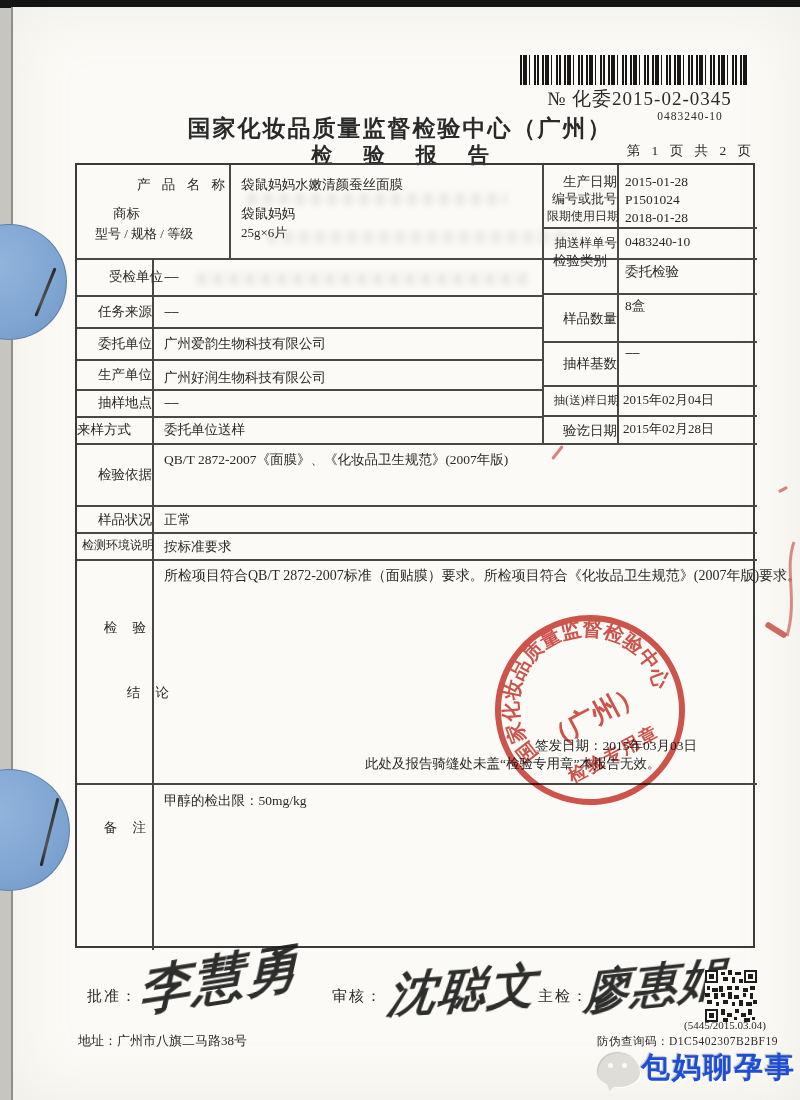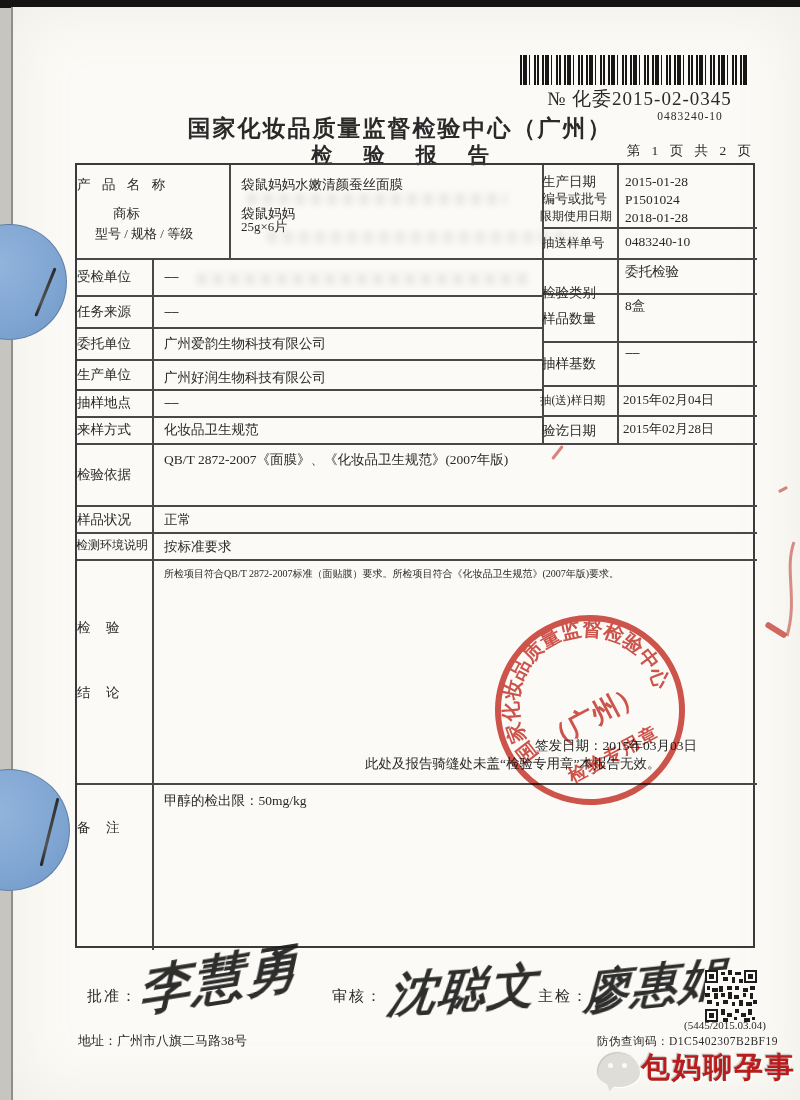--- a/index.html
+++ b/index.html
@@ -22,39 +22,39 @@
   .repno{left:527px;top:88px;width:225px;font-size:19px;letter-spacing:1px;text-align:center;}
   .subno{left:640px;top:110px;width:100px;font-size:11.5px;text-align:center;letter-spacing:1px;}
   .orgtitle{left:100px;top:116px;width:600px;font-size:23px;font-weight:600;letter-spacing:2px;text-align:center;}
   .reptitle{left:100px;top:143px;width:600px;font-size:21px;font-weight:600;letter-spacing:13px;text-align:center;text-indent:13px;}
   .pageinfo{left:595px;top:143px;width:160px;font-size:13.5px;letter-spacing:4px;text-align:right;}
   
   .tbl{position:absolute;left:75px;top:163px;width:680px;height:785px;border:2px solid #3a3a3a;box-sizing:border-box;}
   .vl{position:absolute;width:1.5px;background:#484848;}
   .hl{position:absolute;height:1.5px;background:#484848;}
   .tbl .t{font-size:13.5px;}
-  .lbl{text-align:left;}
+  .lbl{text-align:right;}
   .dash{letter-spacing:-1px;color:#3a3a3a;}
   
   .ghost{position:absolute;filter:blur(3px);opacity:.5;background:
     repeating-linear-gradient(90deg,rgba(150,150,148,.35) 0 10px,transparent 10px 16px);}
   
   .stamp{position:absolute;left:488px;top:608px;width:204px;height:204px;opacity:.85;mix-blend-mode:multiply;}
   .redmark{position:absolute;background:#c4453a;opacity:.65;border-radius:2px;}
   .redsvg{position:absolute;}
   
   .siglabel{font-size:15px;letter-spacing:2px;}
   .sig{position:absolute;font-weight:700;color:#1d1d1d;filter:blur(.4px);opacity:.92;
        font-style:italic;letter-spacing:2px;}
   .qr{position:absolute;left:703px;top:970px;width:56px;height:52px;}
   .qrnote{left:652px;top:1019px;width:114px;font-size:11px;text-align:right;letter-spacing:0;}
   .addr{left:78px;top:1034px;font-size:13px;}
   .seccode{left:597px;top:1035px;font-size:11.5px;letter-spacing:.5px;}
   
-  .wm-text{left:641px;top:1051px;font-size:29px;font-weight:700;color:#b91c1c;
+  .wm-text{left:641px;top:1051px;font-size:29px;font-weight:700;color:#1d4ed8;
     text-shadow:-1px -1px 1px #bdbcb7,1.5px 1.5px 1px #ffffff;letter-spacing:2px;
     font-family:"Liberation Sans","DejaVu Sans",sans-serif;}
   .wm-icon{position:absolute;left:598px;top:1053px;width:42px;height:34px;background:#deddd8;
     border-radius:48% 52% 50% 50%/58% 58% 42% 42%;
     box-shadow:1px 1px 1px #fff,-1px -1px 1px #c4c3be;}
   .wm-icon::before{content:"";position:absolute;left:10px;top:10px;width:5px;height:5px;border-radius:50%;background:#fbfaf6;}
   .wm-icon::after{content:"";position:absolute;left:24px;top:10px;width:5px;height:5px;border-radius:50%;background:#fbfaf6;}
   .wm-tail{position:absolute;left:604px;top:1082px;width:0;height:0;
     border-left:7px solid transparent;border-right:4px solid transparent;border-top:9px solid #deddd8;transform:rotate(18deg);}
   
@@ -101,21 +101,21 @@
 
   <div class="ghost" style="left:170px;top:28px;width:260px;height:12px"></div>
   <div class="ghost" style="left:190px;top:66px;width:310px;height:12px"></div>
   <div class="ghost" style="left:120px;top:108px;width:330px;height:12px"></div>
 
   <div class="t lbl" style="left:0;top:12px;width:152px;letter-spacing:4px">产  品  名  称</div>
   <div class="t" style="left:36px;top:41px">商标</div>
   <div class="t" style="left:18px;top:62px;font-size:13px">型号 / 规格 / 等级</div>
   <div class="t" style="left:164px;top:12px">袋鼠妈妈水嫩清颜蚕丝面膜</div>
   <div class="t" style="left:164px;top:41px">袋鼠妈妈</div>
-  <div class="t" style="left:164px;top:55px;font-size:13px">25g×6片</div>
+  <div class="t" style="left:164px;top:61px;font-size:13px">25g×6片</div>
 
   <div class="t lbl" style="left:465px;top:9px;width:75px">生产日期</div>
   <div class="t" style="left:548px;top:9px">2015-01-28</div>
   <div class="t lbl" style="left:465px;top:27px;width:75px;font-size:13px">编号或批号</div>
   <div class="t" style="left:548px;top:27px">P1501024</div>
   <div class="t lbl" style="left:463px;top:45px;width:79px;font-size:12px">限期使用日期</div>
   <div class="t" style="left:548px;top:45px">2018-01-28</div>
   <div class="t lbl" style="left:465px;top:71px;width:75px;font-size:12.5px">抽送样单号</div>
   <div class="t" style="left:548px;top:69px">0483240-10</div>
 
@@ -123,43 +123,43 @@
   <div class="t dash" style="left:87px;top:104px">----</div>
   <div class="t lbl" style="left:0;top:139px;width:75px">任务来源</div>
   <div class="t dash" style="left:87px;top:139px">----</div>
   <div class="t lbl" style="left:0;top:171px;width:75px">委托单位</div>
   <div class="t" style="left:87px;top:171px">广州爱韵生物科技有限公司</div>
   <div class="t lbl" style="left:0;top:202px;width:75px">生产单位</div>
   <div class="t" style="left:87px;top:205px">广州好润生物科技有限公司</div>
   <div class="t lbl" style="left:0;top:230px;width:75px">抽样地点</div>
   <div class="t dash" style="left:87px;top:230px">----</div>
   <div class="t lbl" style="left:0;top:257px;width:52px">来样方式</div>
-  <div class="t" style="left:87px;top:257px">化妆品卫生规范</div>
-
-  <div class="t lbl" style="left:465px;top:120px;width:65px">检验类别</div>
+  <div class="t" style="left:87px;top:257px">委托单位送样</div>
+
+  <div class="t lbl" style="left:465px;top:88px;width:65px">检验类别</div>
   <div class="t" style="left:548px;top:99px">委托检验</div>
   <div class="t lbl" style="left:465px;top:146px;width:75px">样品数量</div>
   <div class="t" style="left:548px;top:133px">8盒</div>
   <div class="t lbl" style="left:465px;top:191px;width:75px">抽样基数</div>
   <div class="t dash" style="left:548px;top:180px">----</div>
   <div class="t lbl" style="left:463px;top:229px;width:79px;font-size:11.5px">抽(送)样日期</div>
   <div class="t" style="left:546px;top:228px;font-size:13px">2015年02月04日</div>
-  <div class="t lbl" style="left:465px;top:258px;width:53px">验讫日期</div>
+  <div class="t lbl" style="left:465px;top:258px;width:75px">验讫日期</div>
   <div class="t" style="left:546px;top:257px;font-size:13px">2015年02月28日</div>
 
   <div class="t lbl" style="left:0;top:302px;width:75px">检验依据</div>
   <div class="t" style="left:87px;top:287px">QB/T 2872-2007《面膜》、《化妆品卫生规范》(2007年版)</div>
   <div class="t lbl" style="left:0;top:347px;width:75px">样品状况</div>
   <div class="t" style="left:87px;top:347px">正常</div>
   <div class="t lbl" style="left:-1px;top:374px;width:78px;font-size:12px">检测环境说明</div>
   <div class="t" style="left:87px;top:374px">按标准要求</div>
 
   <div class="t lbl" style="left:0;top:455px;width:75px;letter-spacing:6px">检  验</div>
   <div class="t lbl" style="left:0;top:520px;width:98px;letter-spacing:6px">结  论</div>
-  <div class="t" style="left:87px;top:403px;font-size:10px">所检项目符合QB/T 2872-2007标准（面贴膜）要求。所检项目符合《化妆品卫生规范》(2007年版)要求。</div>
+  <div class="t" style="left:87px;top:403px;font-size:14px">所检项目符合QB/T 2872-2007标准（面贴膜）要求。所检项目符合《化妆品卫生规范》(2007年版)要求。</div>
   <div class="t" style="left:458px;top:573px;font-size:13.5px">签发日期：2015年03月03日</div>
   <div class="t" style="left:288px;top:591px;font-size:13.5px">此处及报告骑缝处未盖“检验专用章”本报告无效。</div>
 
   <div class="t lbl" style="left:0;top:655px;width:75px;letter-spacing:6px">备  注</div>
   <div class="t" style="left:87px;top:628px">甲醇的检出限：50mg/kg</div>
 </div>
 
 <svg class="stamp" viewBox="0 0 204 204">
   <g transform="rotate(-28 102 102)" fill="#c9372e">
     <circle cx="102" cy="102" r="92" fill="none" stroke="#c9372e" stroke-width="6"></circle>

